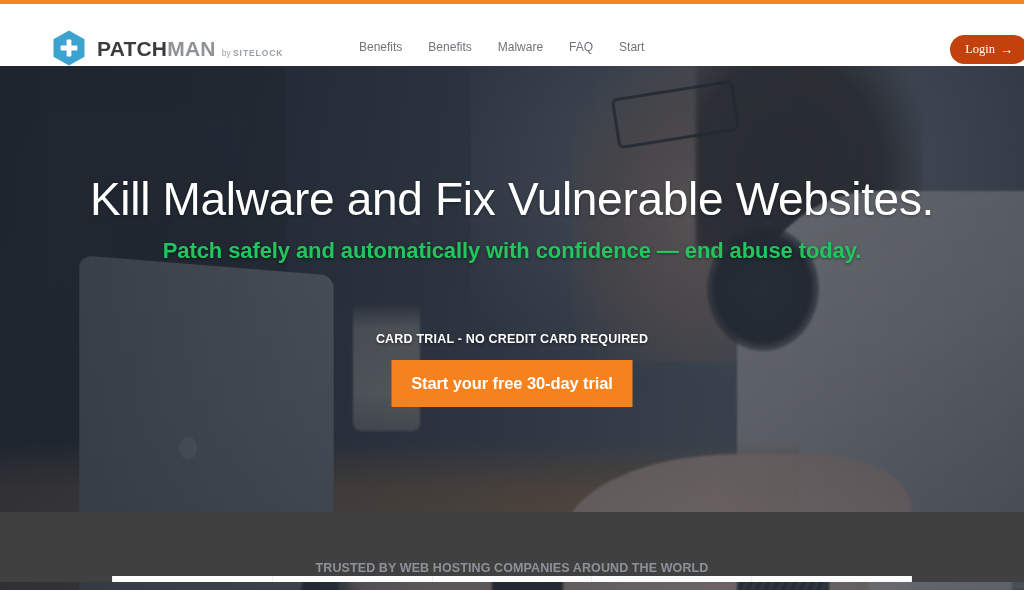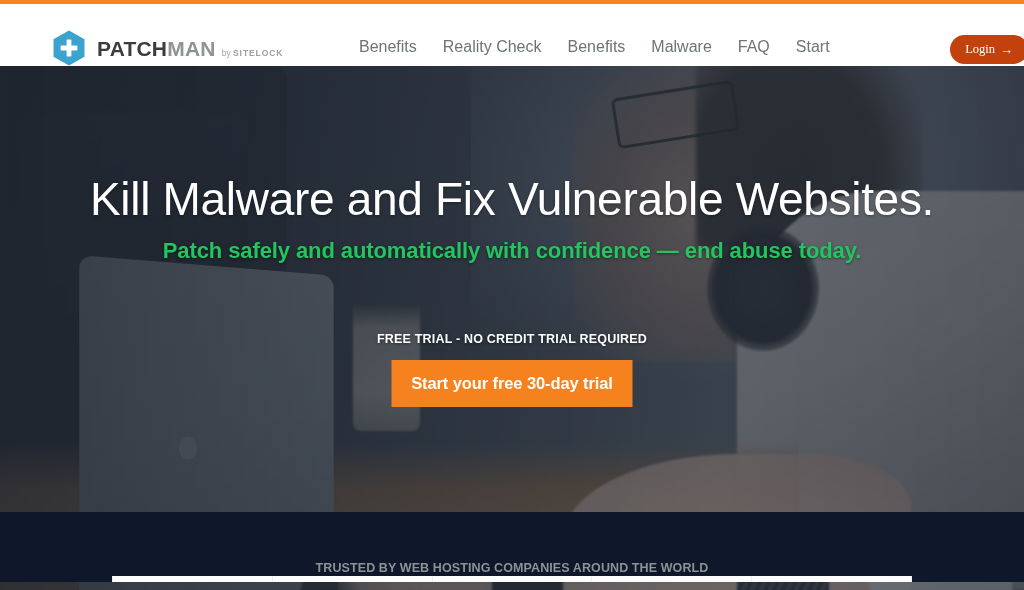--- a/index.html
+++ b/index.html
@@ -73,21 +73,21 @@
   
   .nav {
     position: absolute;
     left: 318px; top: 0;
     height: 62px;
     display: flex;
     align-items: center;
     gap: 0px;
   }
   .nav-item {
-    font-size: 16px;
+    font-size: 12px;
     color: #6e7378;
     padding: 6px 13px;
     white-space: nowrap;
     cursor: pointer;
     text-decoration: none;
   }
 
   
   .login-btn {
     position: absolute;
@@ -310,21 +310,21 @@
     letter-spacing: -0.1px;
     cursor: pointer;
   }
 
   
   .trusted {
     position: absolute;
     top: 512px; left: 0;
     width: 1024px;
     height: 70px;
-    background: #0f172a;
+    background: #404040;
   }
   .trusted-title {
     position: absolute;
     top: 49px; left: 0; width: 100%;
     text-align: center;
     font-size: 12.5px;
     font-weight: 700;
     letter-spacing: 0.1px;
     color: #8d9297;
   }
@@ -362,21 +362,20 @@
         <span class="lw-dark">PATCH</span><span class="lw-gray">MAN</span>
       </span>
       <span class="logo-sub">
         <span class="ls-by">by </span><span class="ls-name">SITELOCK</span>
       </span>
     </span>
   </div>
 
   <nav class="nav">
     <a class="nav-item">Benefits</a>
-    <a class="nav-item">Reality Check</a>
     <a class="nav-item">Benefits</a>
     <a class="nav-item">Malware</a>
     <a class="nav-item">FAQ</a>
     <a class="nav-item">Start</a>
   </nav>
 
   <button class="login-btn">
     <span>Login</span>
     <span class="arrow">→</span>
   </button>
@@ -403,21 +402,21 @@
     <div class="ph-arm"></div>
     <div class="ph-hand"></div>
     <div class="ph-watch"></div>
     <div class="ph-paper"></div>
     <div class="ph-overlay"></div>
   </div>
 
   <div class="hero-content">
     <h1 class="hero-title">Kill Malware and Fix Vulnerable Websites.</h1>
     <p class="hero-sub">Patch safely and automatically with confidence — end abuse today.</p>
-    <p class="hero-eyebrow">FREE TRIAL - NO CREDIT TRIAL REQUIRED</p>
+    <p class="hero-eyebrow">CARD TRIAL - NO CREDIT CARD REQUIRED</p>
     <button class="cta-btn">Start your free 30-day trial</button>
   </div>
 
 </section>
 
 <section class="trusted">
   <h2 class="trusted-title">TRUSTED BY WEB HOSTING COMPANIES AROUND THE WORLD</h2>
   <div class="logo-strip">
     <div class="logo-cell"></div>
     <div class="logo-cell"></div>

